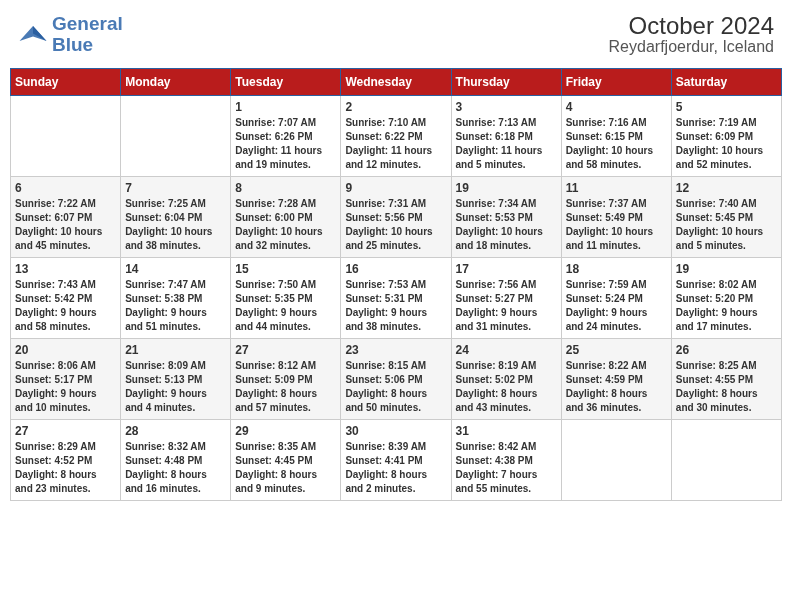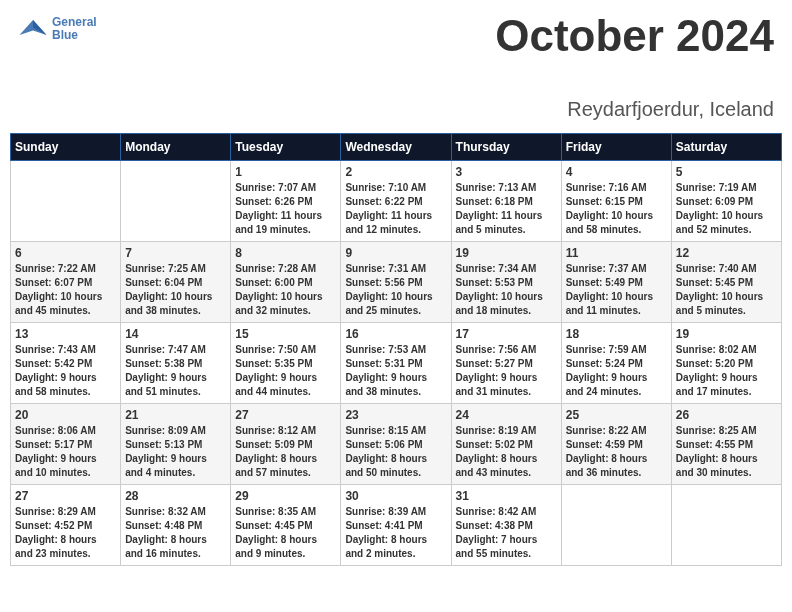--- a/index.html
+++ b/index.html
@@ -16,51 +16,50 @@
       align-items: flex-start;
       margin-bottom: 8px;
       padding: 4px 8px;
     }
     .logo {
       display: flex;
       align-items: center;
       gap: 4px;
     }
     .logo-text {
-      font-size: 12px;
+      font-size: 19px;
       font-weight: bold;
       line-height: 1.1;
       color: #333;
     }
     .logo-text span { color: #4a7ab5; }
     .logo-bird {
       width: 30px;
       height: 30px;
     }
     .title-block {
       text-align: right;
     }
     .month-title {
-      font-size: 44px;
-      font-weight: 700;
+      font-size: 24px;
+      font-weight: 400;
       color: #333;
       line-height: 1;
     }
     .location {
-      font-size: 20px;
+      font-size: 16px;
       color: #555;
-      margin-top: 40px;
     }
     .calendar {
       width: 100%;
       border-collapse: collapse;
       font-size: 11px;
     }
     .calendar th {
-      background: #0f172a;
+      background: #b91c1c;
       color: #fff;
       padding: 6px 4px;
       text-align: left;
       font-size: 12px;
       font-weight: bold;
       border: 1px solid #2a5fa0;
     }
     .calendar td {
       border: 1px solid #ccc;
       vertical-align: top;

